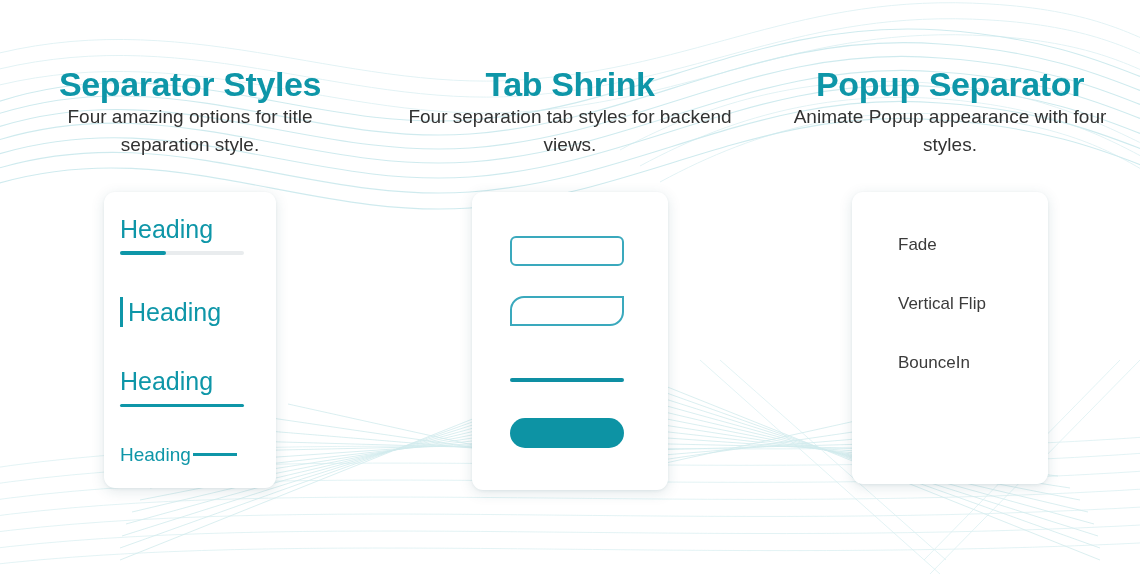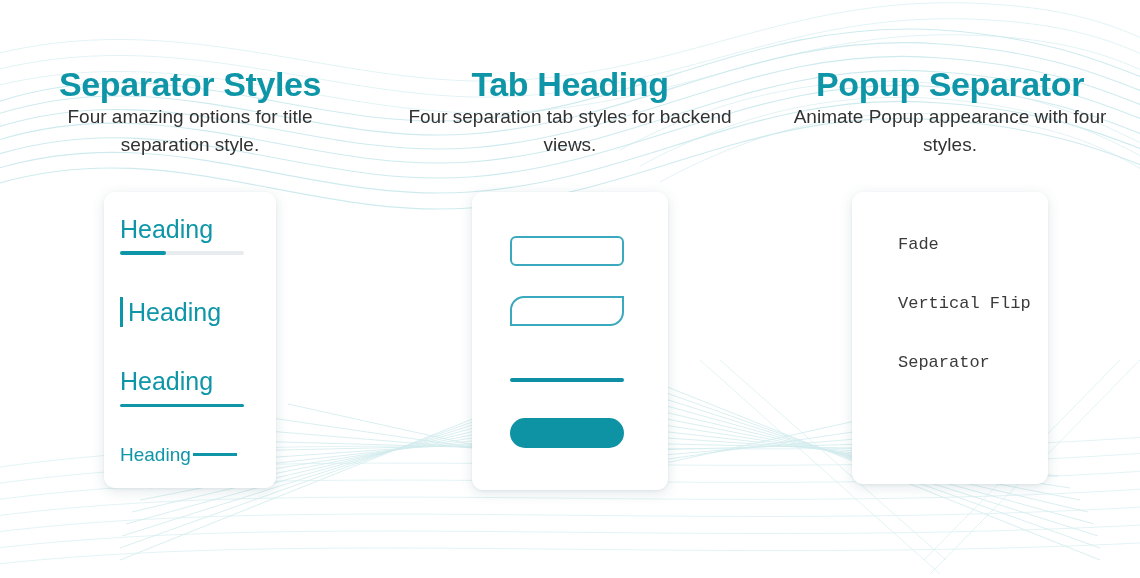--- a/index.html
+++ b/index.html
@@ -181,21 +181,20 @@
     padding: 0;
     position: relative;
   }
   .popup-list {
     position: absolute;
     left: 0; top: 0;
     width: 196px;
     padding: 44px 0 0 0;
     margin: 0;
     list-style: none;
-    font-family: Liberation Mono, monospace;
   }
   .popup-list li {
     font-size: 17px;
     color: #3b3b3b;
     padding-left: 46px;
     margin-bottom: 42px;
     line-height: 1;
     white-space: nowrap;
   }
   .popup-list li:last-child { margin-bottom: 0; }
@@ -298,37 +297,37 @@
 
       <div class="sep-item sep4">
         <div class="sep-heading small">Heading</div>
         <div class="rule-inline"></div>
       </div>
 
     </div>
   </div>
 
   <div class="column">
-    <div class="col-title">Tab Heading</div>
+    <div class="col-title">Tab Shrink</div>
     <div class="col-sub">Four separation tab styles for backend views.</div>
 
     <div class="card card-tabs">
       <div class="tab-item tab1"></div>
       <div class="tab-item tab2"></div>
       <div class="tab-item tab3"></div>
       <div class="tab-item tab4"></div>
     </div>
   </div>
 
   <div class="column">
     <div class="col-title">Popup Separator</div>
     <div class="col-sub">Animate Popup appearance with four styles.</div>
 
     <div class="card card-popup">
       <ul class="popup-list">
         <li>Fade</li>
         <li>Vertical Flip</li>
-        <li>Separator</li>
+        <li>BounceIn</li>
       </ul>
     </div>
   </div>
 
 </div>
 
 </body></html>

